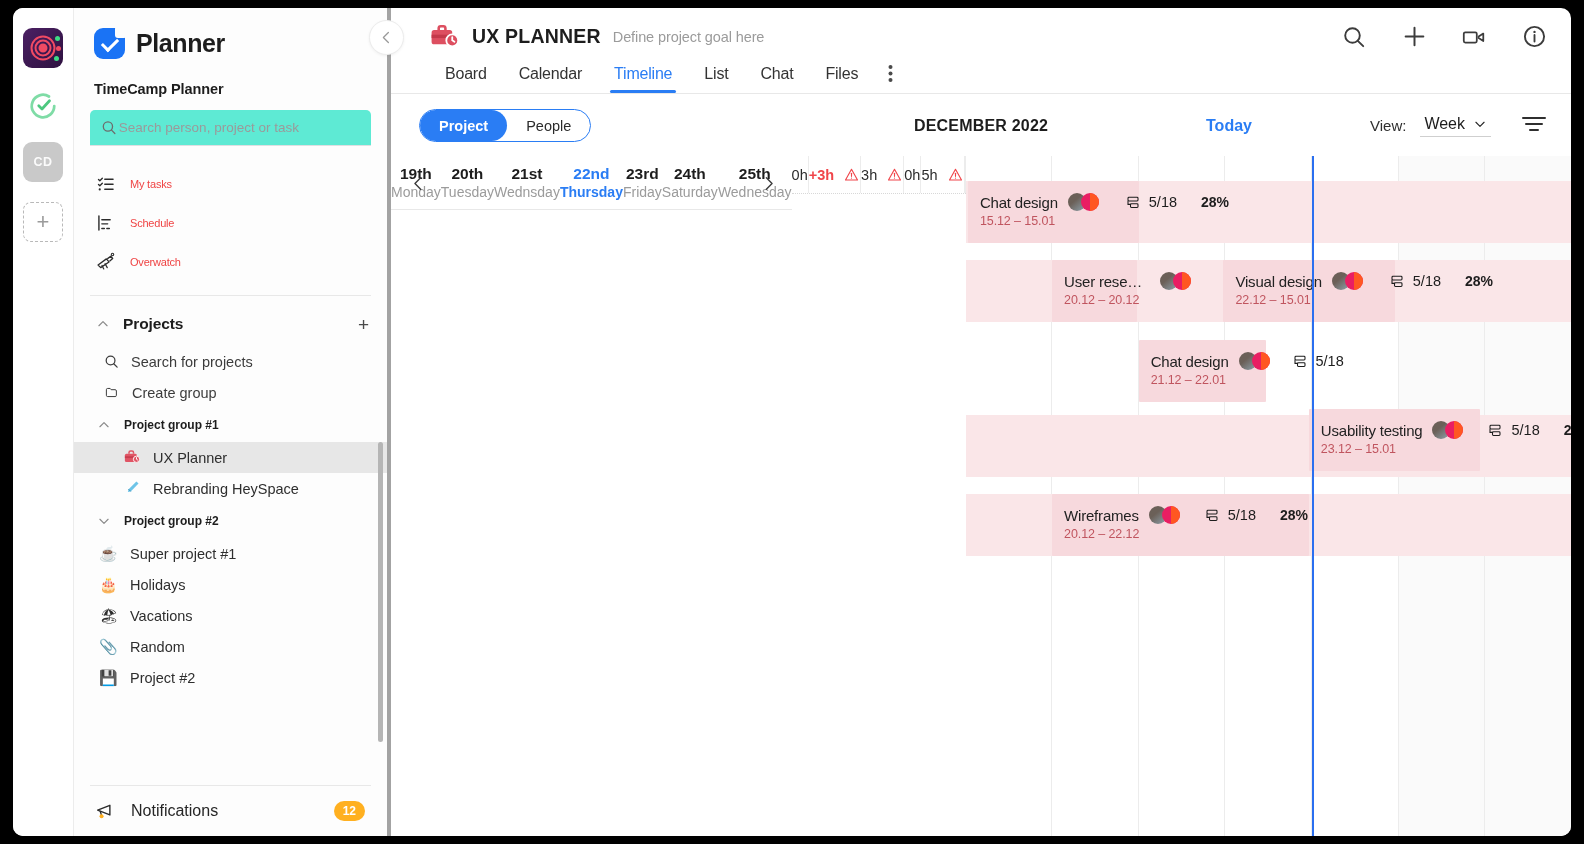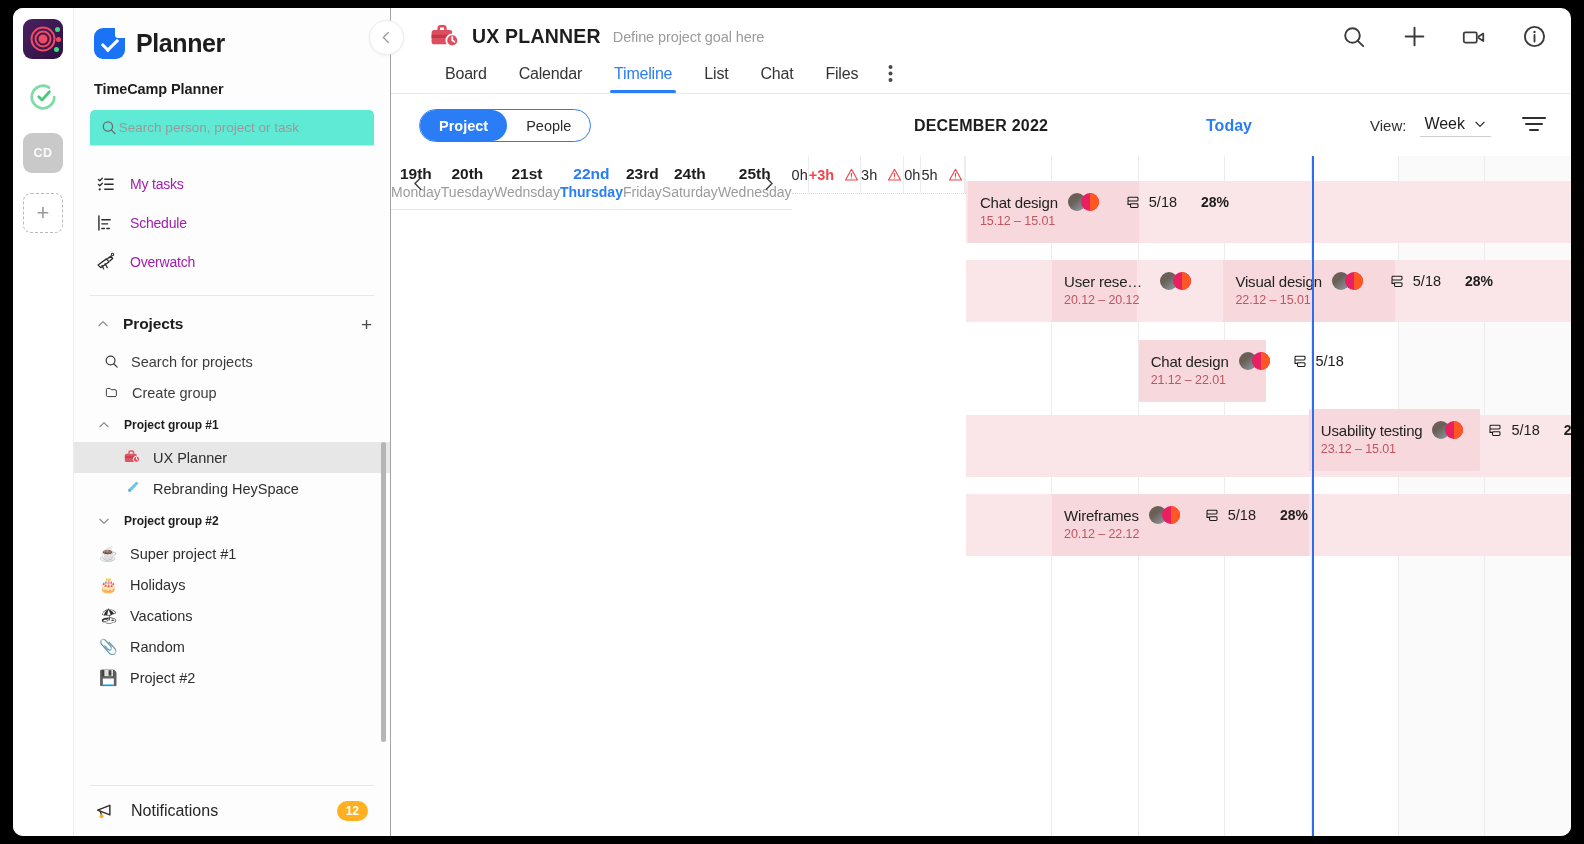--- a/index.html
+++ b/index.html
@@ -19,21 +19,21 @@
     display: flex;
   }
 
   
   .rail {
     width: 61px; height: 100%;
     background: #ffffff;
     border-right: 1px solid #ececec;
     display: flex; flex-direction: column;
     align-items: center;
-    padding-top: 11px;
+    padding-top: 20px;
     flex: none;
   }
   .rail-avatar {
     width: 40px; height: 40px; border-radius: 9px;
     background: linear-gradient(135deg,#4b2063 0%,#2e1140 100%);
     margin-bottom: 18px;
     position: relative; overflow: hidden;
     display:flex; align-items:center; justify-content:center;
   }
   .target-rings { position: relative; width: 26px; height: 26px; }
@@ -54,21 +54,21 @@
   .rail-plus {
     width:40px;height:40px;border-radius:8px;border:1.6px dashed #b9b9b9;
     display:flex;align-items:center;justify-content:center;
     color:#9b9b9b;font-size:22px;font-weight:300;line-height:1;
   }
 
   
   .sidebar {
     width: 317px; height:100%;
     background:#fdfdfd;
-    border-right:1px solid #a3a3a3;
+    border-right:4px solid #a3a3a3;
     display:flex; flex-direction:column;
     position:relative; flex:none;
   }
   .brand { display:flex; align-items:center; gap:11px; padding: 20px 0 0 20px; }
   .brand-mark {
     width: 31px; height:31px; border-radius:9px;
     background:#1a73f5; position:relative;
     display:flex;align-items:center;justify-content:center;
   }
   .brand-mark::after{
@@ -94,21 +94,21 @@
     border:none; background:transparent; outline:none;
     font-family:inherit; font-size:13.5px; color:#4b4b4b;
     width:100%;
   }
   .search-box input::placeholder { color:#9a9a9a; }
 
   .nav-main { padding: 18px 0 0 0; }
   .nav-item {
     display:flex; align-items:center; gap:14px;
     height:39px; padding-left:21px; cursor:pointer;
-    font-size:14px; color:#a21caf; letter-spacing:-.2px;
+    font-size:11px; color:#ef4444; letter-spacing:-.2px;
   }
   .nav-ico { width:21px;height:21px;display:flex;align-items:center;justify-content:center;flex:none; }
 
   .divider { height:1px; background:#e8e8e8; margin: 14px 16px 0 16px; }
 
   .sect-head {
     display:flex;align-items:center; height:44px; padding:0 18px 0 21px;
     margin-top:6px;
   }
   .chev { width:16px;flex:none;display:flex;align-items:center;justify-content:center; }

